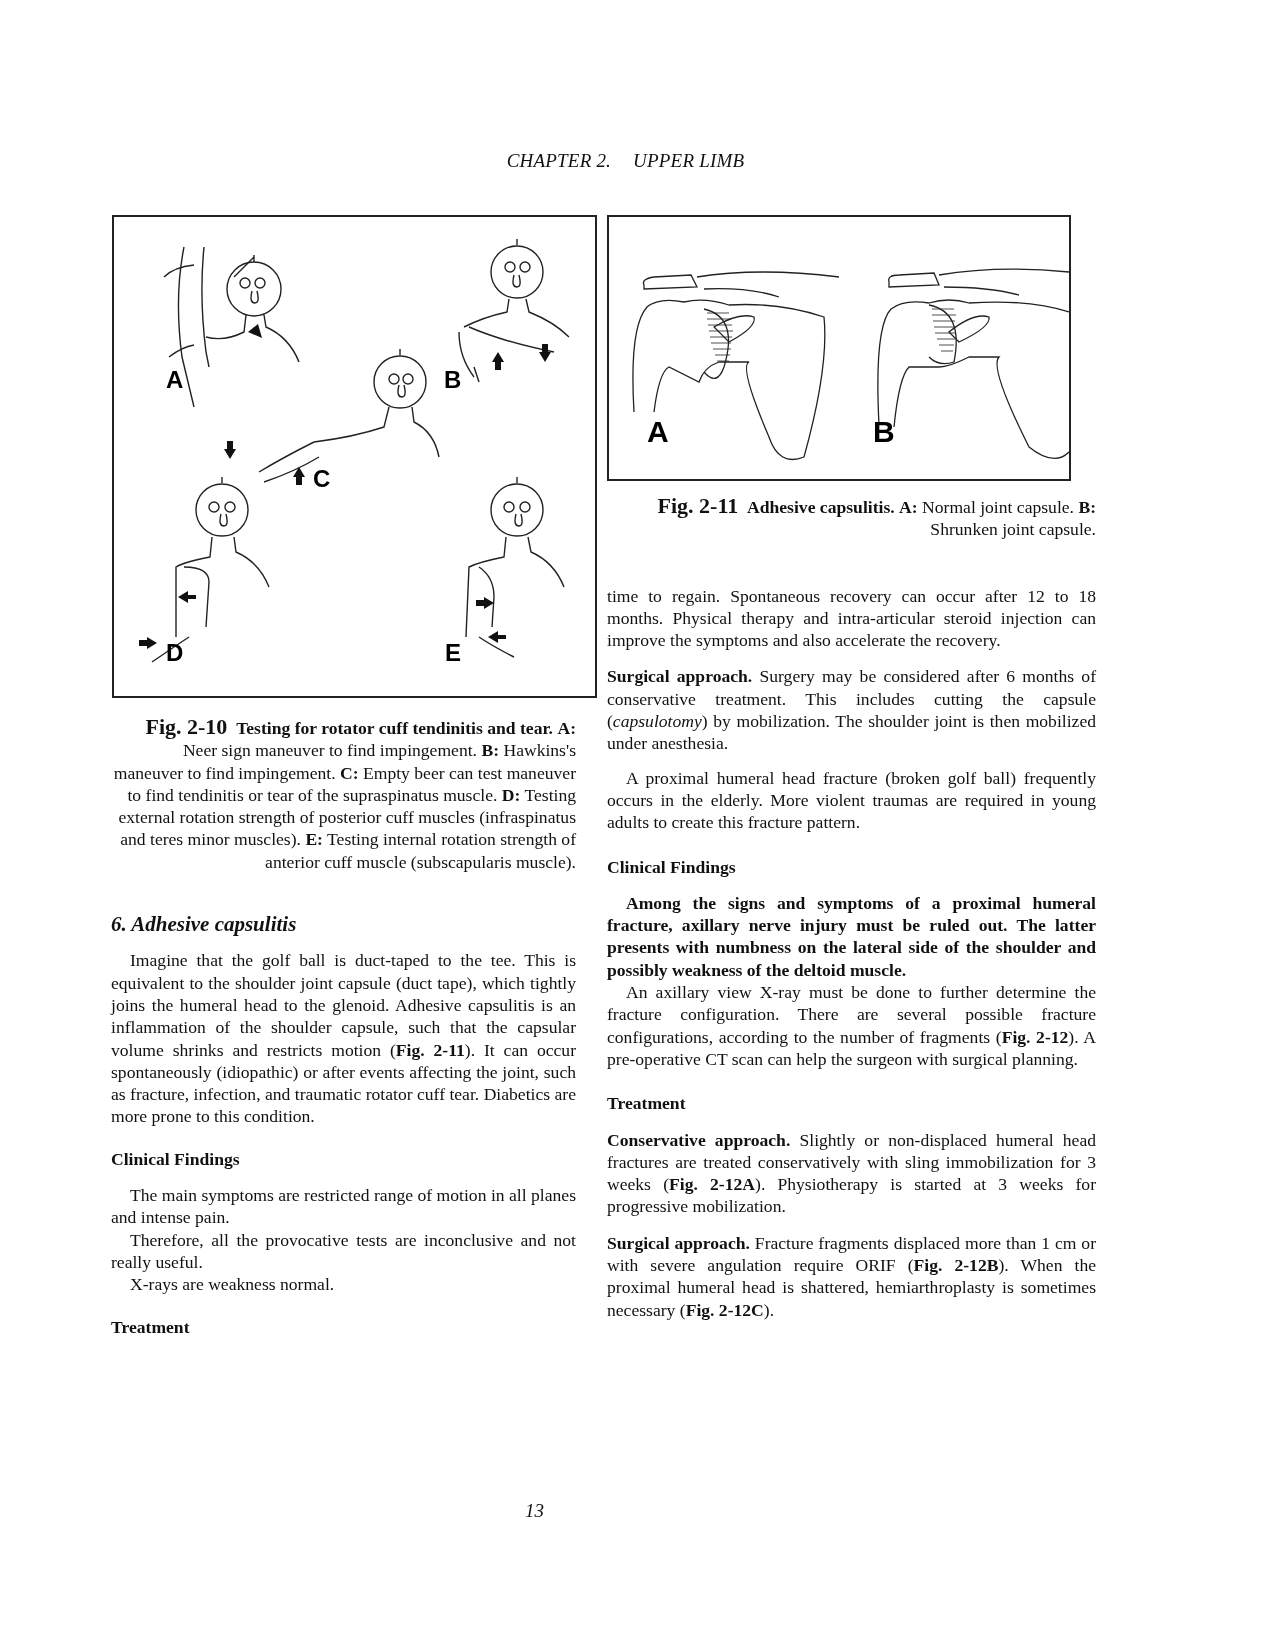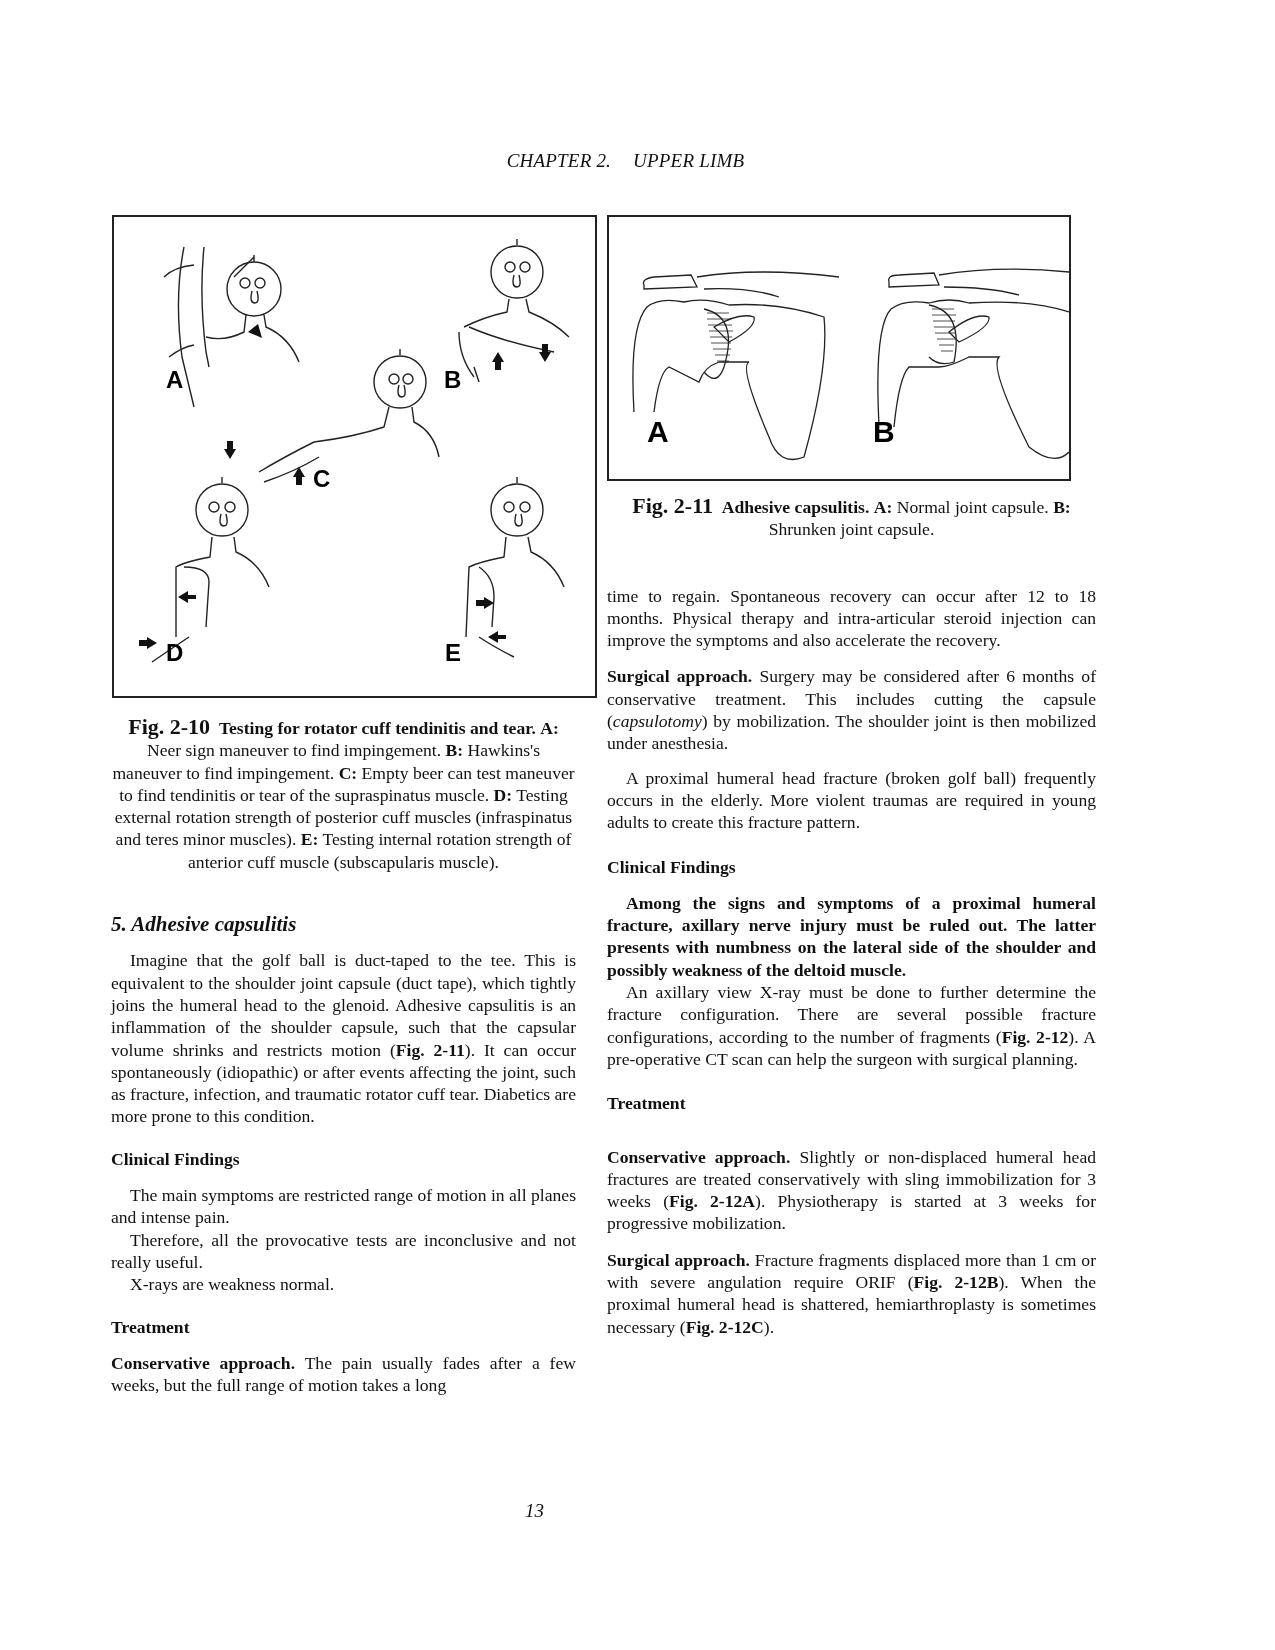--- a/index.html
+++ b/index.html
@@ -8,21 +8,21 @@
   .running-head { position:absolute; top:150px; left:0; width:1251px; text-align:center;
          font-family:"Liberation Serif",serif; font-style:italic; font-size:19px; letter-spacing:0.2px; }
   .running-head span + span { margin-left:22px; }
   .col { position:absolute; width:465px; font-family:"Liberation Serif",serif;
          font-size:17.6px; line-height:22.3px; text-align:justify; }
   .col-left { left:111px; top:215px; }
   .col-right { left:631px; top:215px; }
   .figbox { border:2px solid #222; background:#fff; position:relative; box-sizing:border-box; }
   .fig10 { width:485px; height:483px; margin-left:1px; }
   .fig11 { width:464px; height:266px; }
-  .caption { margin-top:18px; text-align:center; line-height:22.3px; }
+  .caption { margin-top:18px; text-align:right; line-height:22.3px; }
   .caption .fignum { font-weight:bold; font-size:22px; }
   .caption .figtitle { font-weight:bold; }
   .b { font-weight:bold; }
   .i { font-style:italic; }
   p { margin:0; }
   p.ind { text-indent:19px; }
   .sec-h2i { font-weight:bold; font-style:italic; font-size:21px; margin:0; }
   .sec-h2 { font-weight:bold; font-size:21px; margin:0; }
   .sub-h { font-weight:bold; font-size:17.6px; margin:0; }
   .pagenum { position:absolute; top:1500px; left:0; width:1069px; text-align:center;
@@ -106,31 +106,30 @@
     <span class="b">B:</span>
     <span>Hawkins's maneuver to find impingement.</span>
     <span class="b">C:</span>
     <span>Empty beer can test maneuver to find tendinitis or tear of the supraspinatus muscle.</span>
     <span class="b">D:</span>
     <span>Testing external rotation strength of posterior cuff muscles (infraspinatus and teres minor muscles).</span>
     <span class="b">E:</span>
     <span>Testing internal rotation strength of anterior cuff muscle (subscapularis muscle).</span>
   </div>
 
-  <h2 class="sec-h2i" style="margin-top:40px;">5.  Adhesive capsulitis</h2>
+  <h2 class="sec-h2i" style="margin-top:40px;">6.  Adhesive capsulitis</h2>
 
   <p class="ind" style="margin-top:14px;"><span>Imagine that the golf ball is duct-taped to the tee. This is equivalent to the shoulder joint capsule (duct tape), which tightly joins the humeral head to the glenoid. Adhesive capsulitis is an inflammation of the shoulder capsule, such that the capsular volume shrinks and restricts motion (</span><span class="b">Fig. 2-11</span><span>). It can occur spontaneously (idiopathic) or after events affecting the joint, such as fracture, infection, and traumatic rotator cuff tear. Diabetics are more prone to this condition.</span></p>
 
   <h3 class="sub-h" style="margin-top:20px;">Clinical Findings</h3>
   <p class="ind" style="margin-top:14px;">The main symptoms are restricted range of motion in all planes and intense pain.</p>
   <p class="ind">Therefore, all the provocative tests are inconclusive and not really useful.</p>
   <p class="ind">X-rays are weakness normal.</p>
 
   <h3 class="sub-h" style="margin-top:20px;">Treatment</h3>
-  <p style="margin-top:14px;"><span class="b">Conservative approach.</span> <span>The pain usually fades after a few weeks, but the full range of motion takes a long</span></p>
 </div>
 
 <div class="col col-right">
 
   <div class="figbox fig11" style="margin-left:-24px;">
     <svg width="460" height="262" viewBox="0 0 460 262">
       <g fill="none" stroke="#222" stroke-width="1.3">
 
         <path d="M35 68 Q32 62 45 60 L82 58 L88 70 L35 72 Z"></path>
         <path d="M88 60 Q150 50 230 60 M95 72 Q140 70 170 80"></path>
@@ -167,19 +166,19 @@
 
   <p style="margin-top:14px;"><span class="b">Surgical approach.</span> <span>Surgery may be considered after 6 months of conservative treatment. This includes cutting the capsule (</span><span class="i">capsulotomy</span><span>) by mobilization. The shoulder joint is then mobilized under anesthesia.</span></p>
 
   <p class="ind" style="margin-top:12px;">A proximal humeral head fracture (broken golf ball) frequently occurs in the elderly. More violent traumas are required in young adults to create this fracture pattern.</p>
 
   <h3 class="sub-h" style="margin-top:22px;">Clinical Findings</h3>
   <p class="ind" style="margin-top:14px;font-weight:bold;">Among the signs and symptoms of a proximal humeral fracture, axillary nerve injury must be ruled out. The latter presents with numbness on the lateral side of the shoulder and possibly weakness of the deltoid muscle.</p>
   <p class="ind"><span>An axillary view X-ray must be done to further determine the fracture configuration. There are several possible fracture configurations, according to the number of fragments (</span><span class="b">Fig. 2-12</span><span>). A pre-operative CT scan can help the surgeon with surgical planning.</span></p>
 
   <h3 class="sub-h" style="margin-top:22px;">Treatment</h3>
-  <p style="margin-top:31px;"><span class="b">Conservative approach.</span> <span>Slightly or non-displaced humeral head fractures are treated conservatively with sling immobilization for 3 weeks (</span><span class="b">Fig. 2-12A</span><span>). Physiotherapy is started at 3 weeks for progressive mobilization.</span></p>
+  <p style="margin-top:14px;"><span class="b">Conservative approach.</span> <span>Slightly or non-displaced humeral head fractures are treated conservatively with sling immobilization for 3 weeks (</span><span class="b">Fig. 2-12A</span><span>). Physiotherapy is started at 3 weeks for progressive mobilization.</span></p>
 
   <p style="margin-top:14px;"><span class="b">Surgical approach.</span> <span>Fracture fragments displaced more than 1 cm or with severe angulation require ORIF (</span><span class="b">Fig. 2-12B</span><span>). When the proximal humeral head is shattered, hemiarthroplasty is sometimes necessary (</span><span class="b">Fig. 2-12C</span><span>).</span></p>
   </div>
 </div>
 
 <div class="pagenum">13</div>
 
 </body></html>

